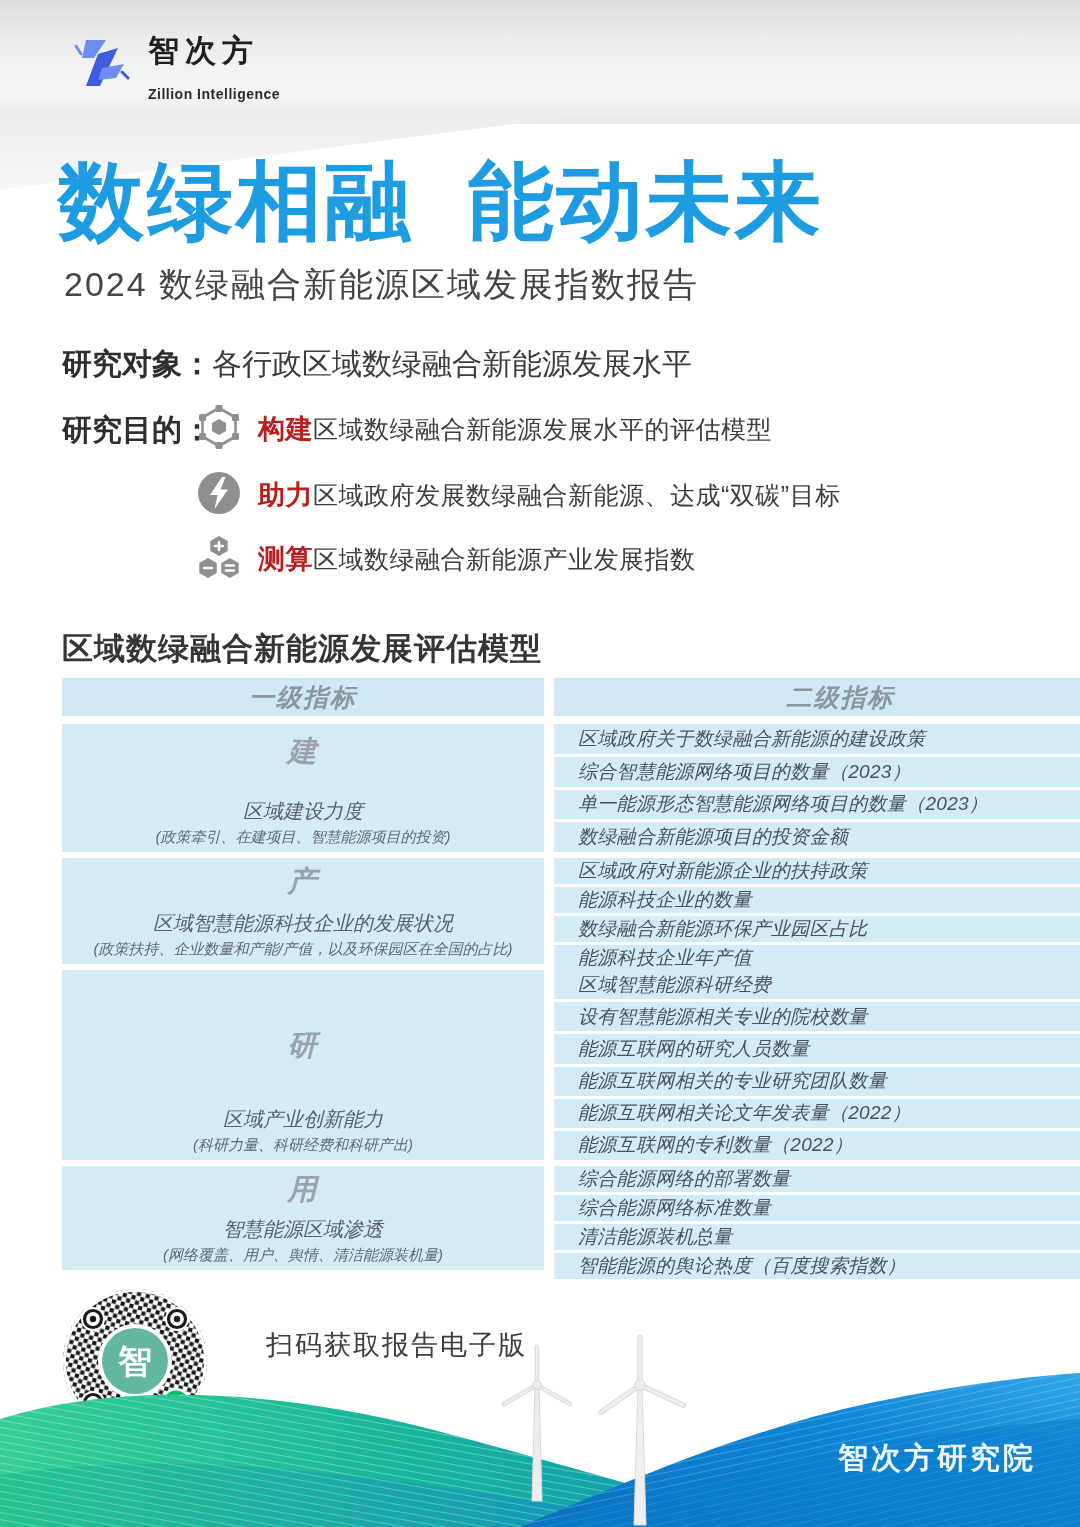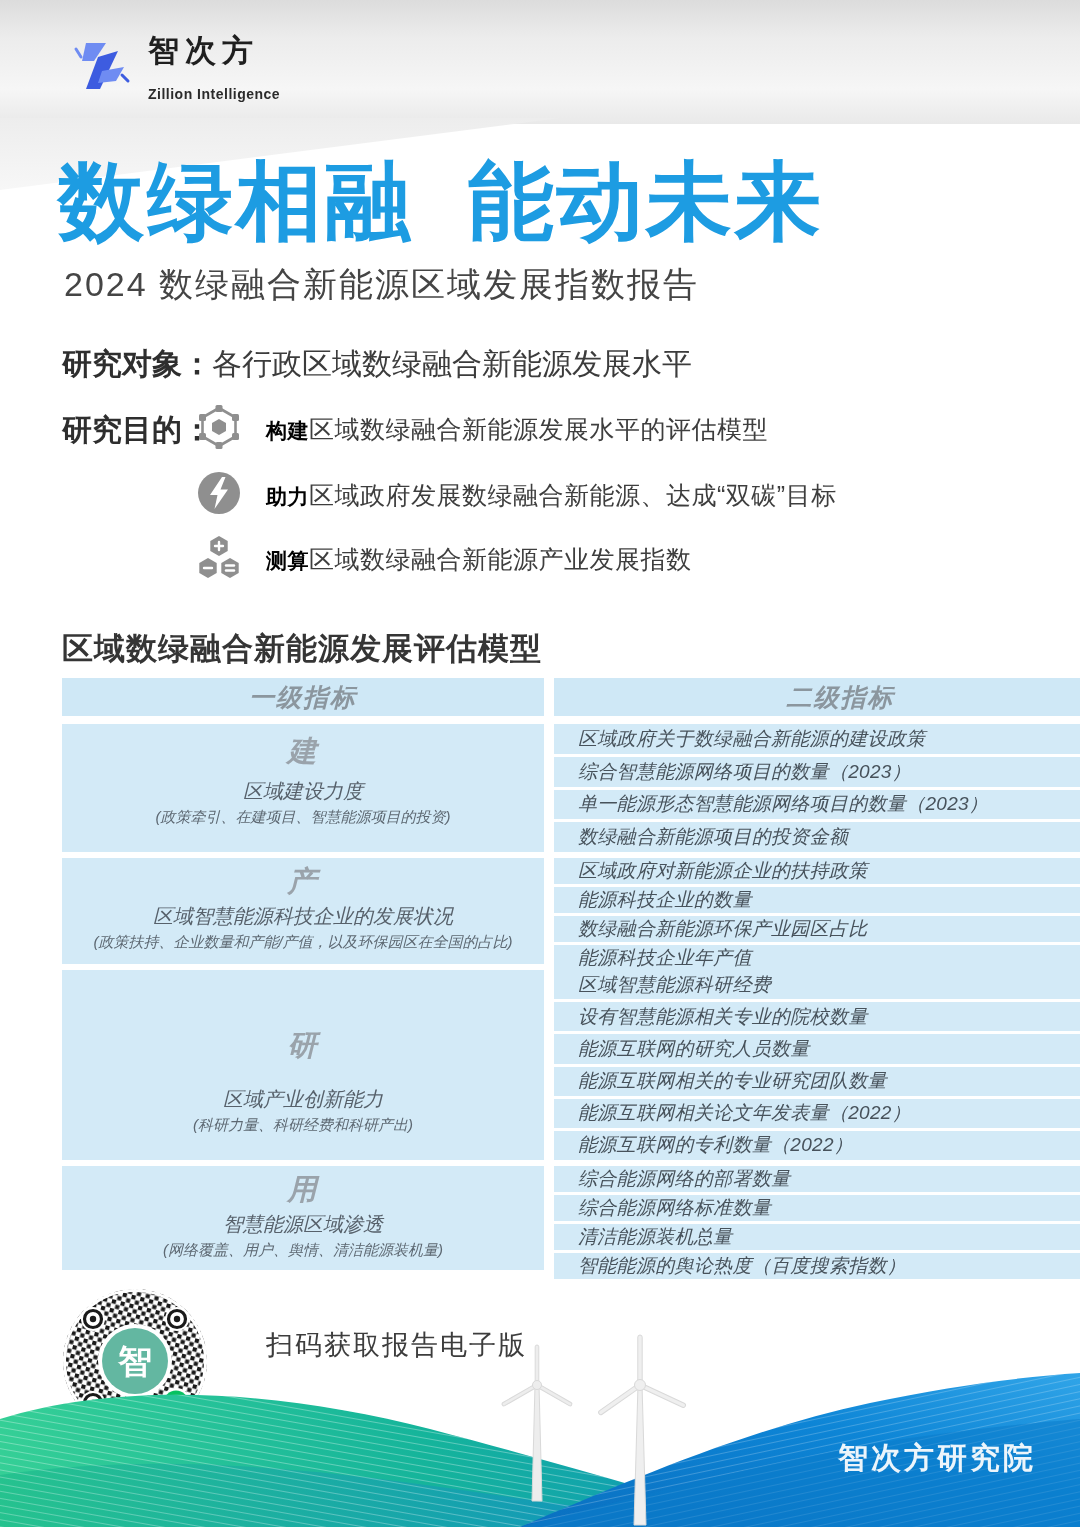--- a/index.html
+++ b/index.html
@@ -7,50 +7,50 @@
   .page{position:relative;width:1080px;height:1527px;background:#ffffff;overflow:hidden;}
 
   
   .top-band{position:absolute;left:0;top:0;width:1080px;height:124px;
     background:linear-gradient(180deg,#dcdcdc 0%,#ececec 30%,#f6f6f6 72%,#e9e9e9 100%);}
   .top-wedge{position:absolute;left:0;top:118px;width:560px;height:72px;
     background:linear-gradient(180deg,#ededed 0%,#f7f7f7 100%);
     clip-path:polygon(0 0,100% 0,0 100%);}
 
   
-  .logo{position:absolute;left:72px;top:34px;display:flex;align-items:center;gap:14px;}
+  .logo{position:absolute;left:72px;top:34px;display:flex;gap:14px;}
   .logo-text .cn{font-size:31px;font-weight:800;color:#1f1f1f;letter-spacing:6px;line-height:1.1;}
   .logo-text .en{font-size:14px;font-weight:700;color:#2b2b2b;letter-spacing:.5px;margin-top:18px;}
 
   
   .hero-title{position:absolute;left:58px;top:152px;font-size:86px;font-weight:900;
     color:#1d9ce2;letter-spacing:3px;white-space:pre;line-height:1.15;}
   .hero-sub{position:absolute;left:64px;top:262px;font-size:34px;font-weight:500;
     color:#454545;letter-spacing:2px;}
 
   
   .ro-line{position:absolute;left:62px;top:344px;font-size:30px;color:#3c3c3c;}
   .ro-line .lbl{font-weight:800;color:#2e2e2e;}
   .rp-label{position:absolute;left:62px;top:410px;font-size:30px;font-weight:800;color:#2e2e2e;}
   .rp-item{position:absolute;left:196px;display:flex;align-items:center;gap:16px;}
   .rp-item .txt{font-size:25px;color:#3e3e3e;letter-spacing:.5px;}
-  .rp-item .lead{font-size:21px;font-weight:800;color:#000000;margin-left:8px;}
+  .rp-item .lead{font-size:27px;font-weight:800;color:#b91c1c;}
   .rp-1{top:404px;} .rp-2{top:470px;} .rp-3{top:534px;}
 
   
   .model-title{position:absolute;left:62px;top:628px;font-size:31px;font-weight:800;color:#353535;letter-spacing:1px;}
   .model-table{position:absolute;left:62px;top:678px;width:1065px;font-style:italic;}
   .t-headrow{display:flex;gap:10px;height:38px;margin-bottom:8px;}
   .t-head{background:#cfe8f6;color:#8b969e;font-size:25px;font-weight:700;letter-spacing:2px;
     display:flex;align-items:center;justify-content:center;}
   .t-head.h1{width:482px;} .t-head.h2{flex:1;}
   .t-group{display:flex;gap:10px;margin-bottom:6px;}
   .t-left{width:482px;background:#d3eaf7;display:flex;flex-direction:column;align-items:center;text-align:center;}
   .t-letter{font-size:29px;font-weight:800;color:#9aa3ab;letter-spacing:2px;}
-  .t-nameblock{margin-top:auto;padding-bottom:24px;}
+  .t-nameblock{margin-top:auto;padding-bottom:4px;}
   .t-name{font-size:20px;color:#57616b;line-height:1.45;}
   .t-desc{font-size:15px;color:#5d6872;line-height:1.5;}
   .t-right{flex:1;display:flex;flex-direction:column;gap:3px;}
   .t-row{flex:1;background:#d3eaf7;display:flex;align-items:center;padding-left:24px;
     font-size:19px;color:#47525b;letter-spacing:.3px;}
   .g0{height:128px;} .g0 .t-letter{margin-top:8px;}
   .g1{height:106px;} .g1 .t-letter{margin-top:4px;}
   .g2{height:190px;} .g2 .t-letter{margin-top:56px;}
   .g3{height:104px;} .g3 .t-letter{margin-top:4px;}
 

